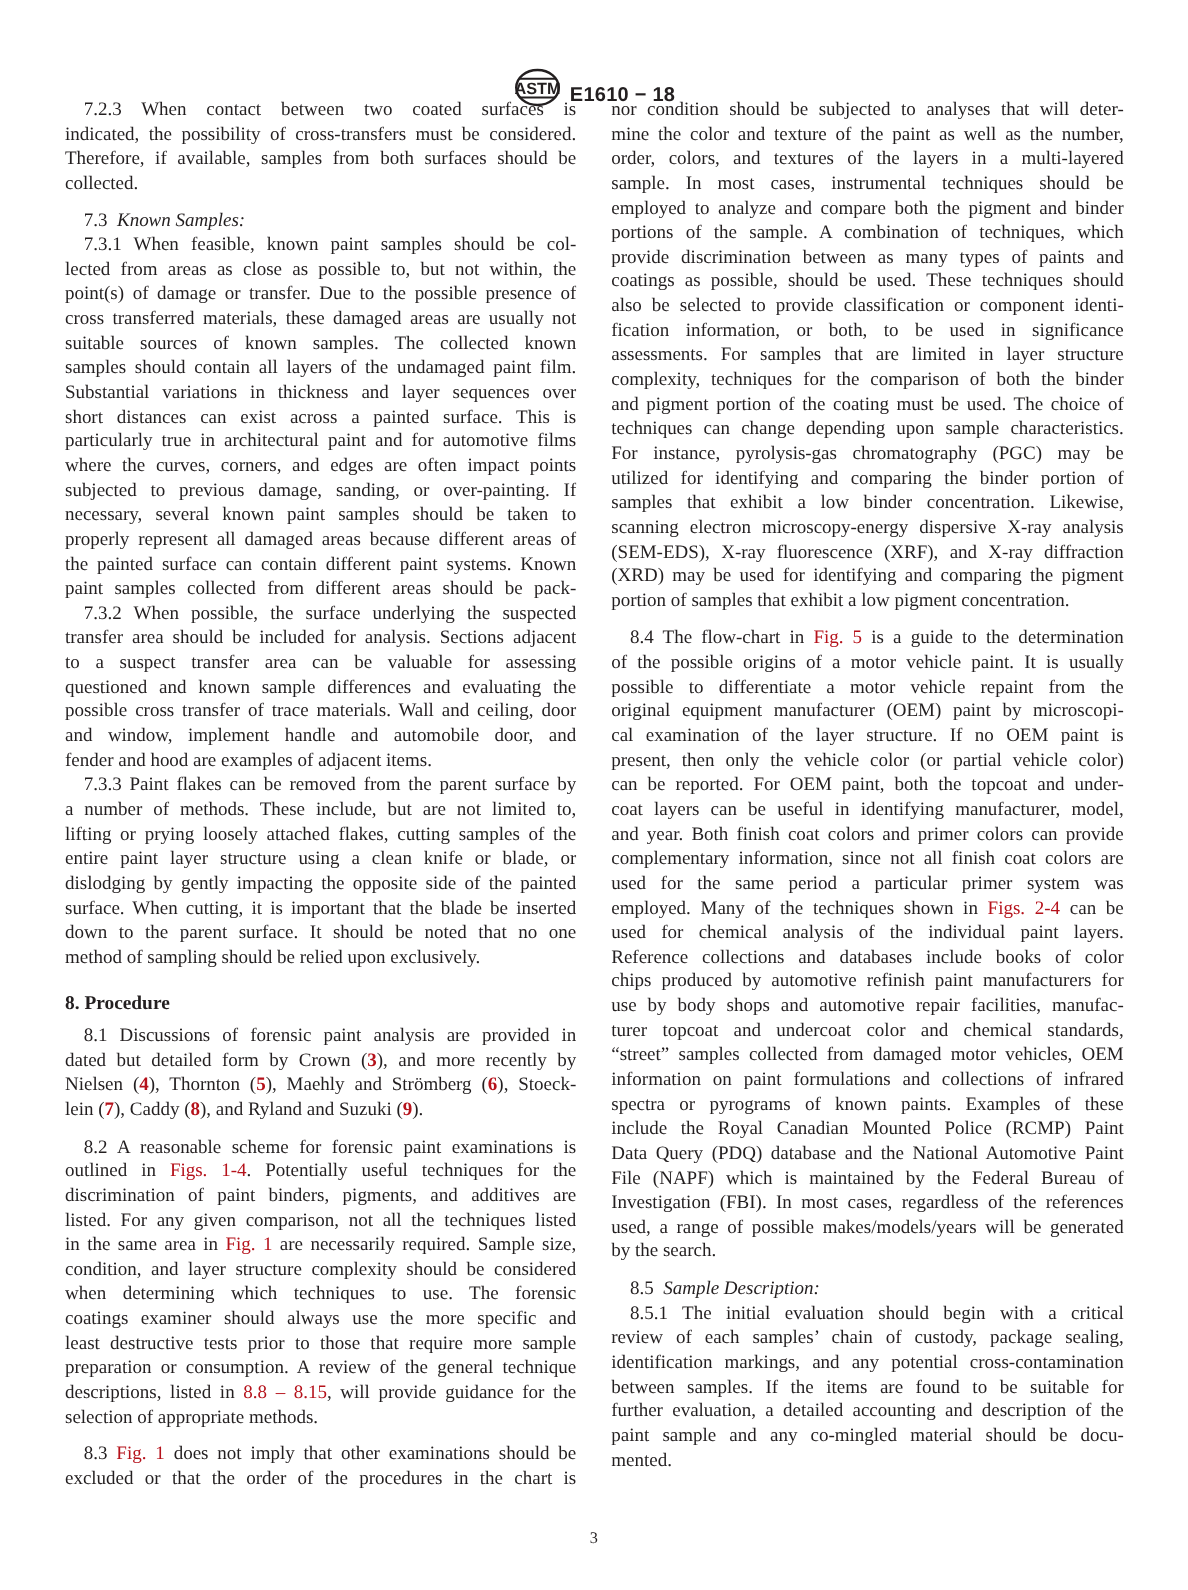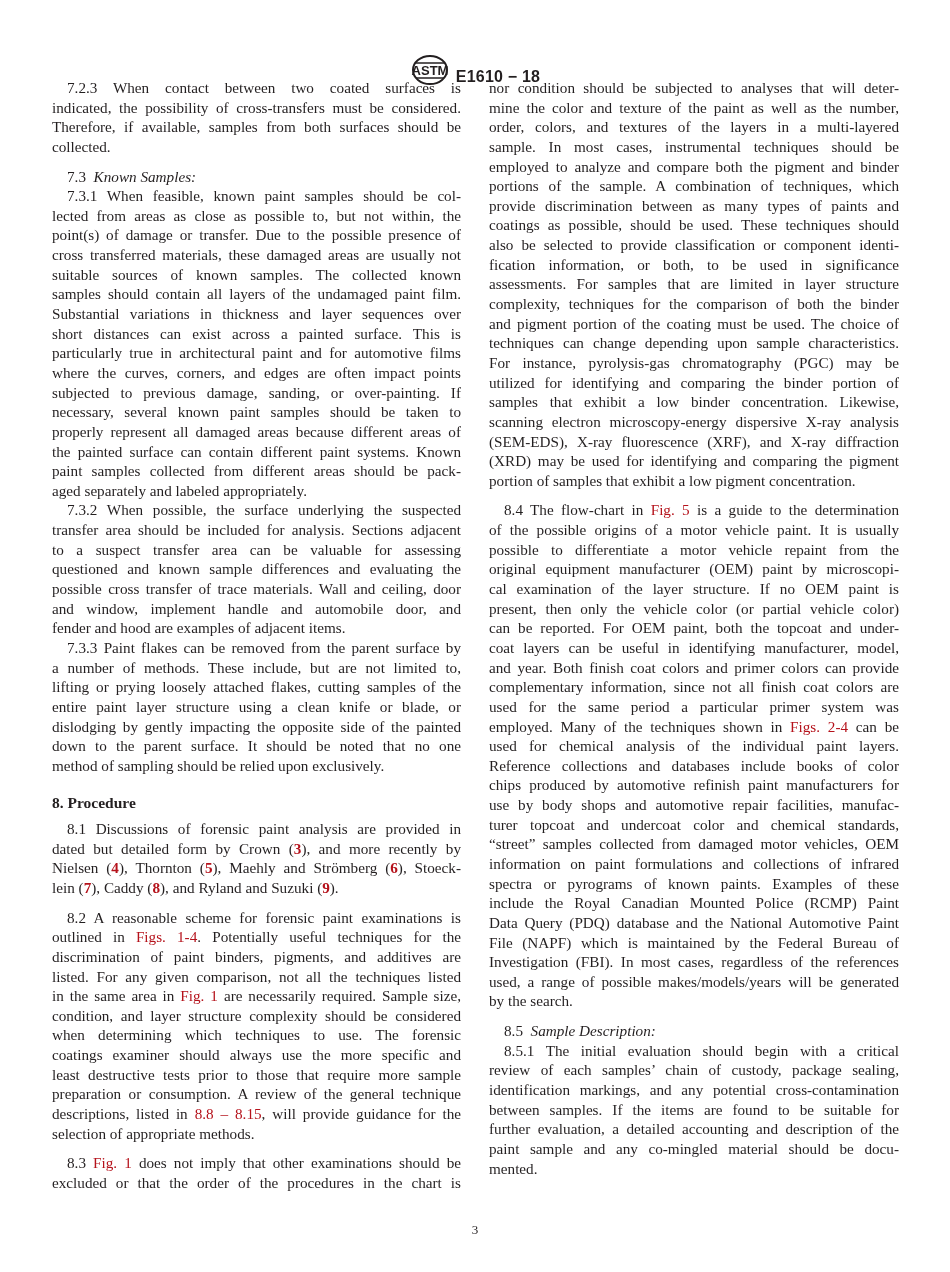--- a/index.html
+++ b/index.html
@@ -57,37 +57,37 @@
     <span class="line">samples should contain all layers of the undamaged paint film.</span>
     <span class="line">Substantial variations in thickness and layer sequences over</span>
     <span class="line">short distances can exist across a painted surface. This is</span>
     <span class="line">particularly true in architectural paint and for automotive films</span>
     <span class="line">where the curves, corners, and edges are often impact points</span>
     <span class="line">subjected to previous damage, sanding, or over-painting. If</span>
     <span class="line">necessary, several known paint samples should be taken to</span>
     <span class="line">properly represent all damaged areas because different areas of</span>
     <span class="line">the painted surface can contain different paint systems. Known</span>
     <span class="line">paint samples collected from different areas should be pack-</span>
-    <span class="line last">aged separately and labeled appropriately.</span>
   </div>
   <div class="para">
     <span class="line indent">7.3.2 When possible, the surface underlying the suspected</span>
     <span class="line">transfer area should be included for analysis. Sections adjacent</span>
     <span class="line">to a suspect transfer area can be valuable for assessing</span>
     <span class="line">questioned and known sample differences and evaluating the</span>
     <span class="line">possible cross transfer of trace materials. Wall and ceiling, door</span>
     <span class="line">and window, implement handle and automobile door, and</span>
     <span class="line last">fender and hood are examples of adjacent items.</span>
   </div>
   <div class="para">
     <span class="line indent">7.3.3 Paint flakes can be removed from the parent surface by</span>
     <span class="line">a number of methods. These include, but are not limited to,</span>
     <span class="line">lifting or prying loosely attached flakes, cutting samples of the</span>
     <span class="line">entire paint layer structure using a clean knife or blade, or</span>
     <span class="line">dislodging by gently impacting the opposite side of the painted</span>
+    <span class="line">surface. When cutting, it is important that the blade be inserted</span>
     <span class="line">down to the parent surface. It should be noted that no one</span>
     <span class="line last">method of sampling should be relied upon exclusively.</span>
   </div>
   <div class="gap" style="height:18px"></div>
   <div class="heading">8. Procedure</div>
   <div class="gap" style="height:6px"></div>
   <div class="para">
     <span class="line indent">8.1 Discussions of forensic paint analysis are provided in</span>
     <span class="line"><span>dated but detailed form by Crown (</span><b class="refb">3</b><span>), and more recently by</span></span>
     <span class="line"><span>Nielsen (</span><b class="refb">4</b><span>), Thornton (</span><b class="refb">5</b><span>), Maehly and Strömberg (</span><b class="refb">6</b><span>), Stoeck-</span></span>

